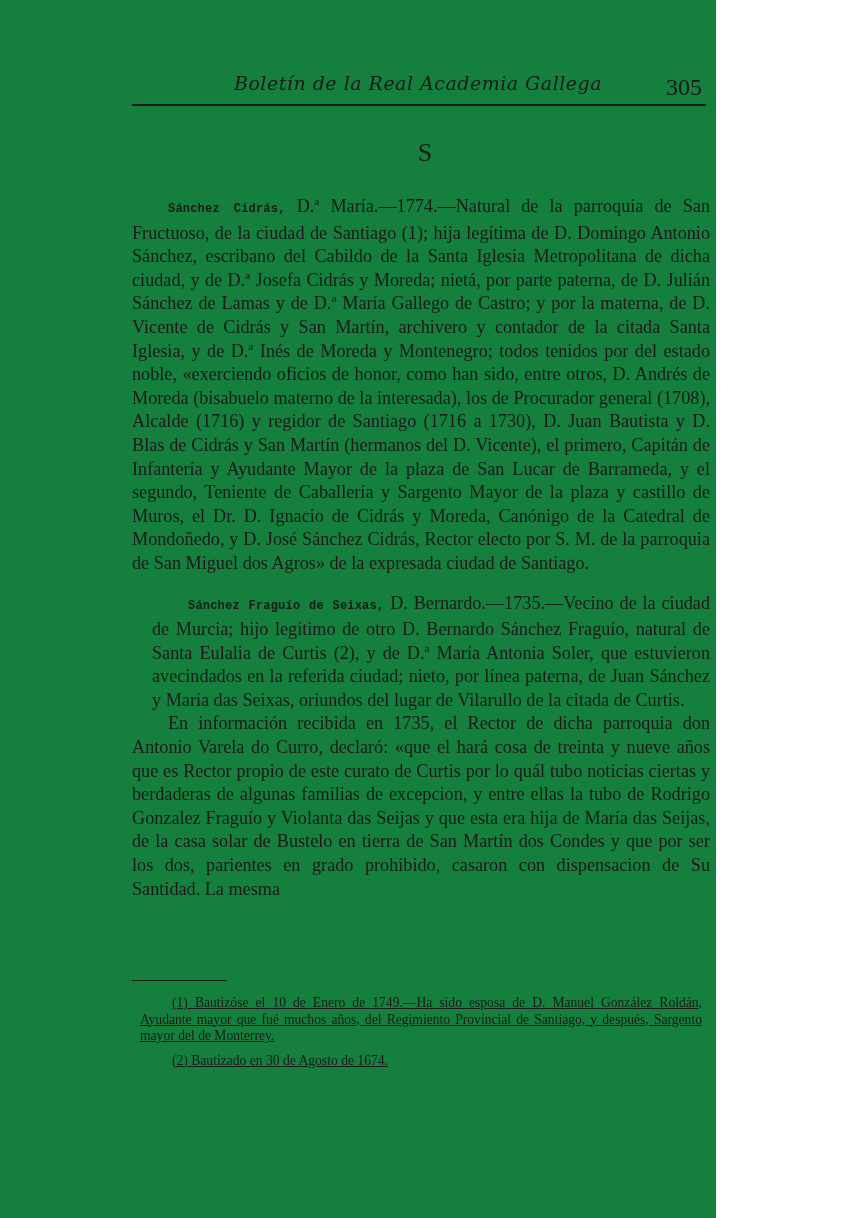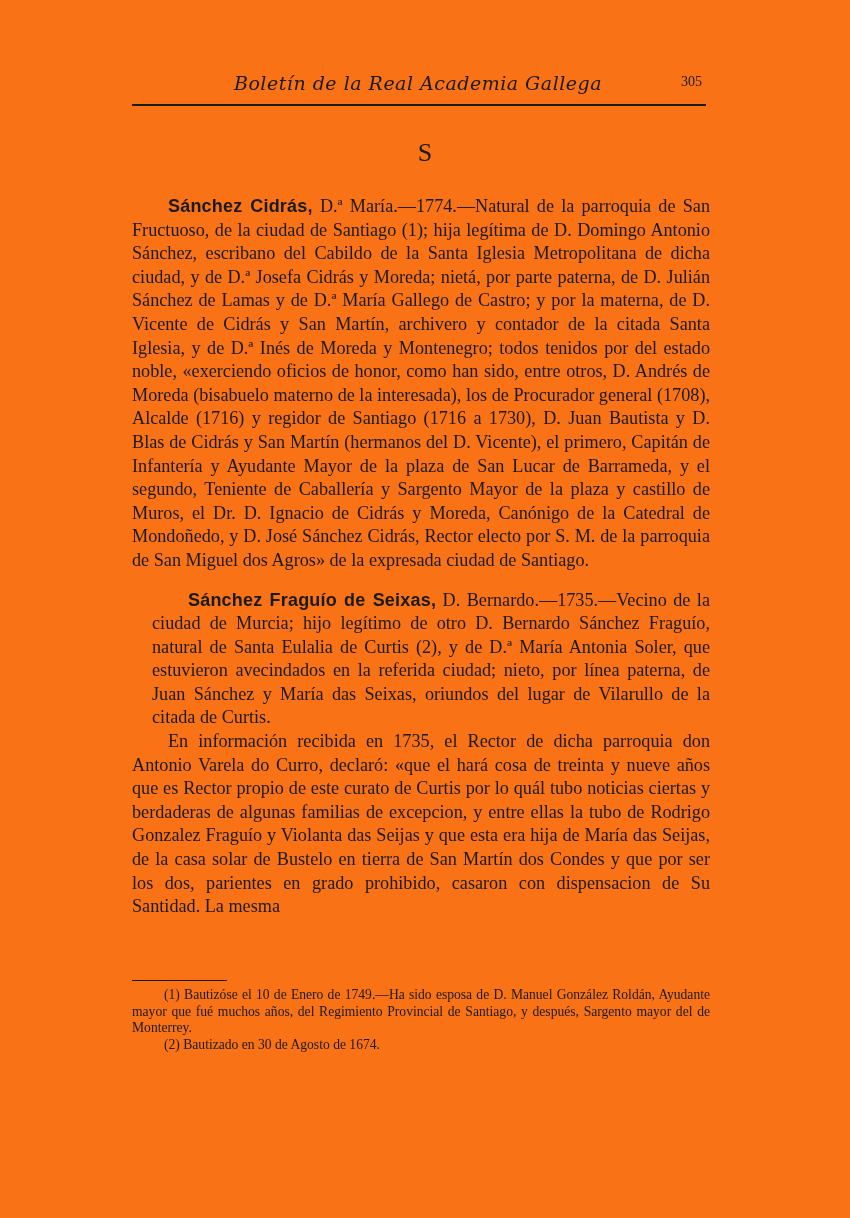--- a/index.html
+++ b/index.html
@@ -1,34 +1,34 @@
 <!DOCTYPE html>
 <html><head>
 <meta charset="utf-8">
 <style>
   html, body { margin: 0; padding: 0; background: #ffffff; }
   body { width: 850px; height: 1218px; position: relative; overflow: hidden; color: #1a1a1a; }
-  .page { position: absolute; left: 0; top: 0; width: 850px; height: 1218px; background: #f97316; }
+  .page { position: absolute; left: 0; top: 0; width: 716px; height: 1218px; background: #15803d; }
   .running-head { position: absolute; left: 132px; top: 72px; width: 572px; height: 30px; }
   .running-title { position: absolute; left: 0; right: 0; text-align: center; top: 0;
     font-family: "DejaVu Serif", serif; font-size: 19px; letter-spacing: 0.5px; font-style: italic; }
-  .page-number { position: absolute; right: 2px; top: 2px; font-family: "Liberation Serif", serif; font-size: 14px; }
+  .page-number { position: absolute; right: 2px; top: 2px; font-family: "Liberation Serif", serif; font-size: 24px; }
   .head-rule { position: absolute; left: 132px; top: 104px; width: 574px; height: 0; border-top: 2px solid #1a1a1a; }
   .section-letter { position: absolute; left: 0; width: 850px; top: 138px; text-align: center;
     font-family: "Liberation Serif", serif; font-size: 26px; }
   .body-text { position: absolute; left: 132px; top: 195px; width: 578px;
     font-family: "Liberation Serif", serif; font-size: 18.2px; line-height: 23.6px; text-align: justify; }
   .body-text p { margin: 0; text-indent: 36px; }
   .body-text p.gap { margin-top: 16px; margin-left: 20px; }
-  .entry-name { font-family: Liberation Sans, sans-serif; font-weight: bold; font-size: 18px; letter-spacing: 0.2px; }
+  .entry-name { font-family: Liberation Mono, monospace; font-weight: bold; font-size: 12px; letter-spacing: 0.2px; }
   .it { }
   .fn-rule { position: absolute; left: 132px; top: 980px; width: 95px; border-top: 1px solid #1a1a1a; }
   .footnotes { position: absolute; left: 132px; top: 987px; width: 578px;
     font-family: "Liberation Serif", serif; font-size: 13.6px; line-height: 16.5px; text-align: justify; }
-  .footnotes p { margin: 0; text-indent: 32px; }
+  .footnotes p { margin: 8px; text-indent: 32px; text-decoration: underline; }
 </style>
 </head>
 <body>
 
 <div class="page">
   <div class="running-head">
     <div class="running-title">Boletín de la Real Academia Gallega</div>
     <div class="page-number">305</div>
   </div>
   <div class="head-rule"></div>

